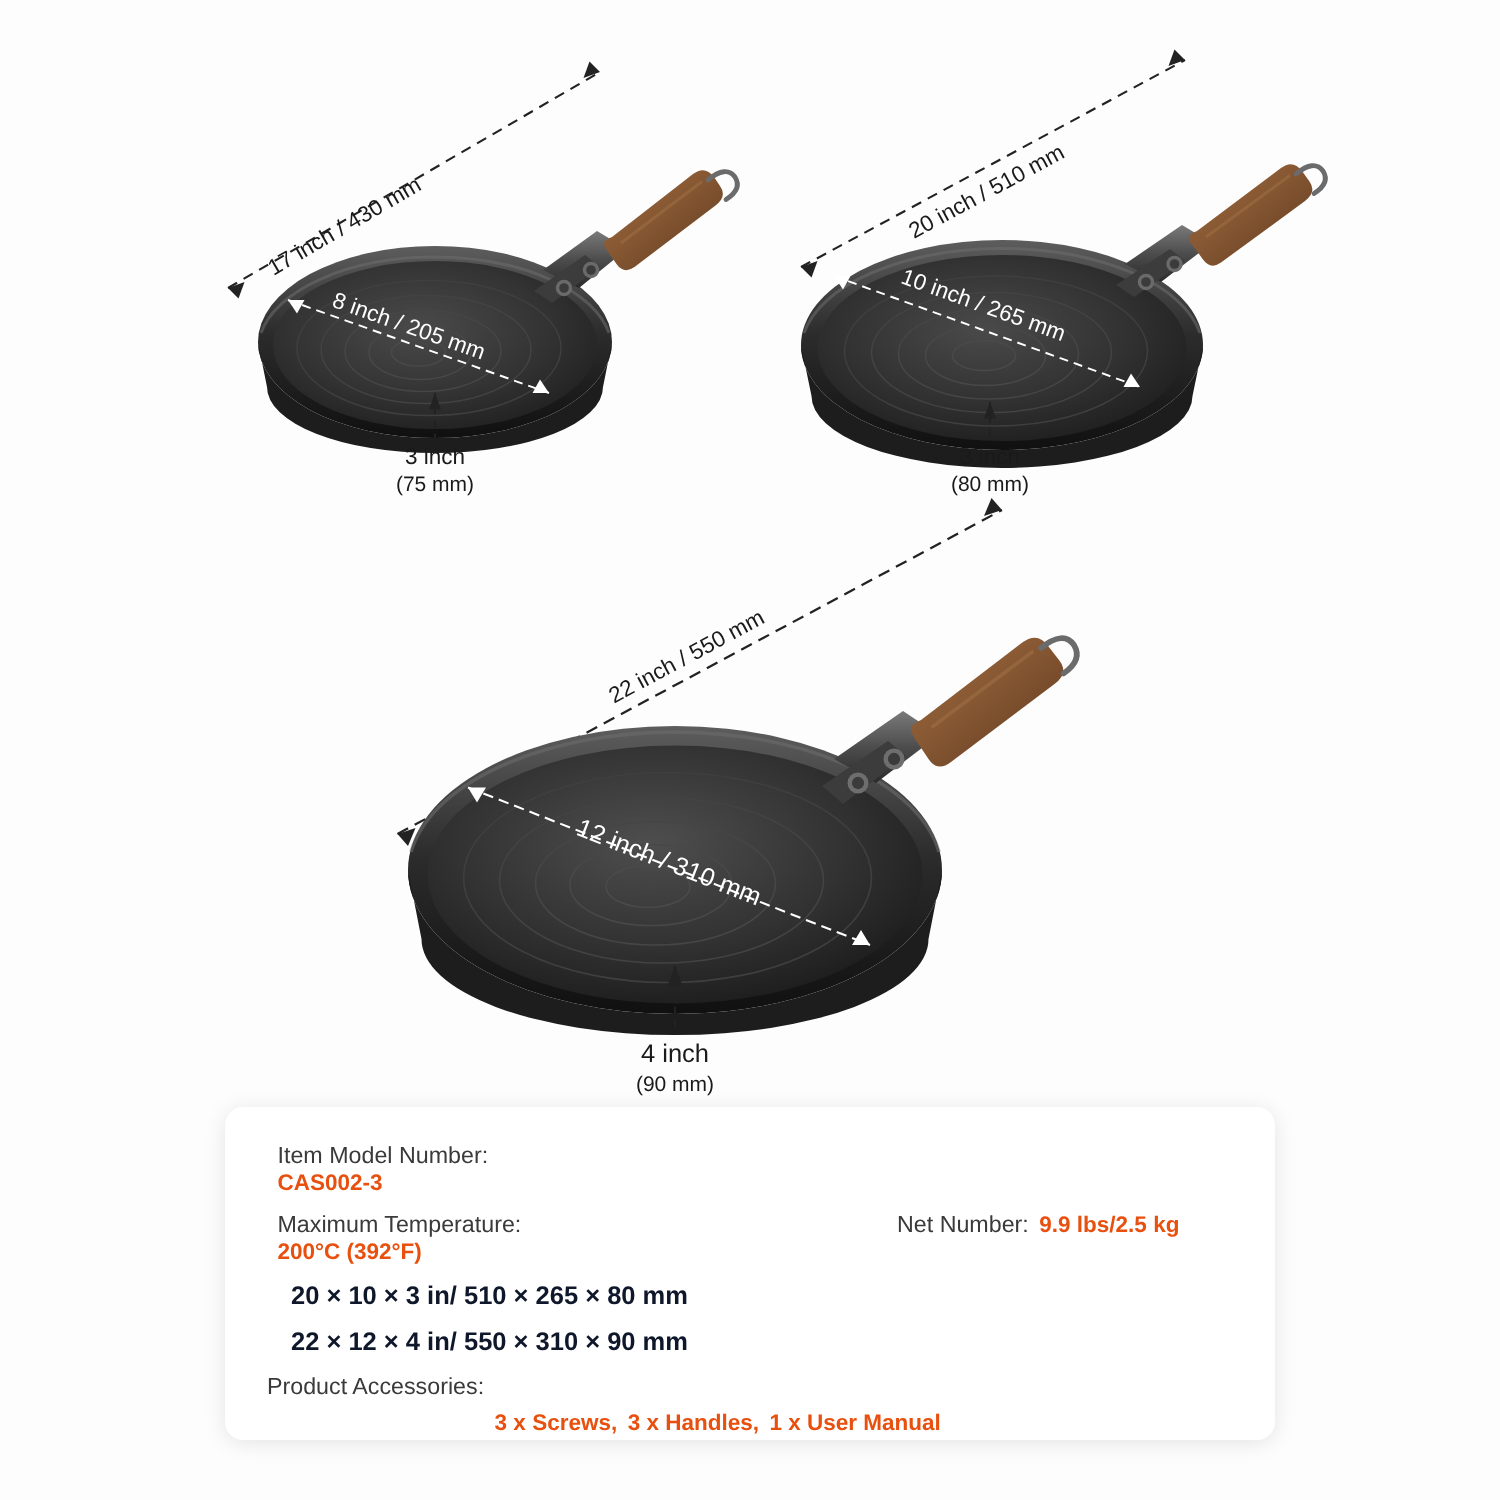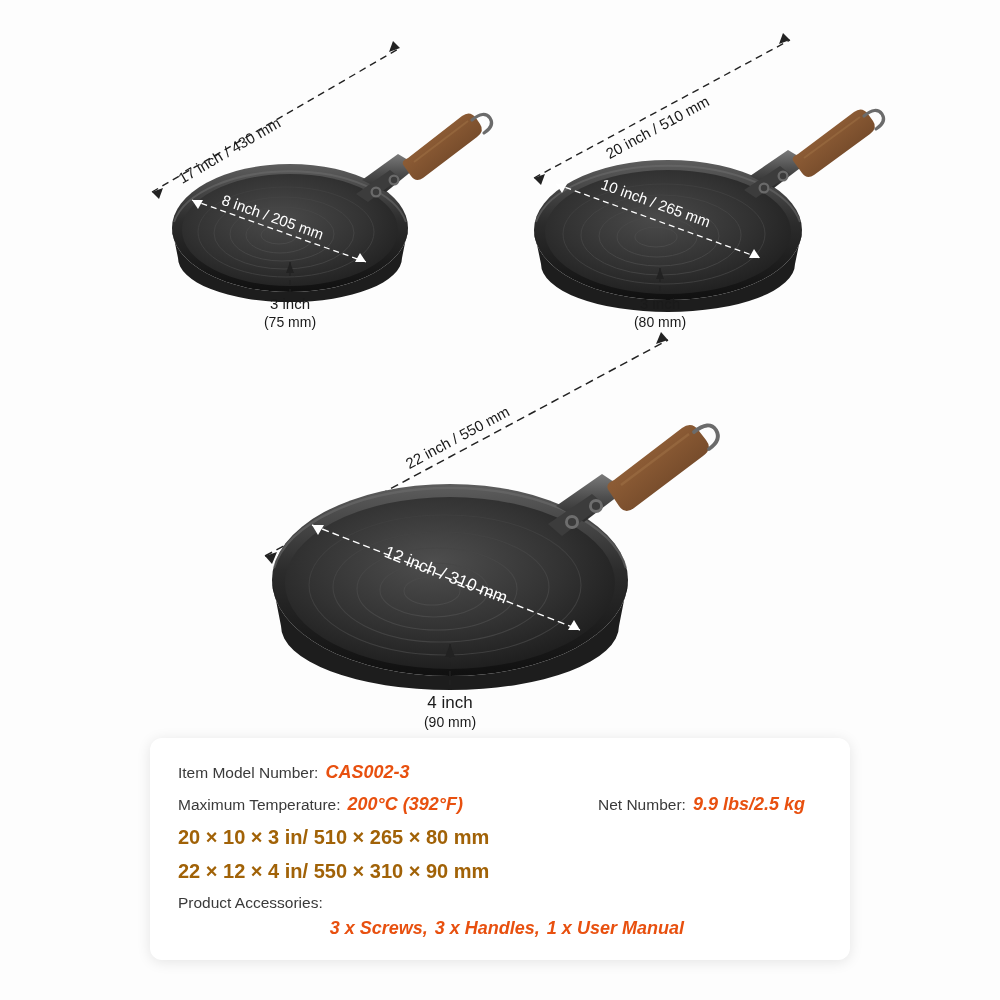--- a/index.html
+++ b/index.html
@@ -65,48 +65,47 @@
     padding: 24px 28px 18px 28px;
   }
   .spec-row {
     display: flex;
     flex-direction: row;
     margin-bottom: 11px;
   }
   .spec-col-left {
     width: 420px;
     display: flex;
-    flex-direction: row;
+    flex-direction: column;
     align-items: baseline;
   }
   .spec-col-right {
     flex: 1;
     display: flex;
     flex-direction: row;
     align-items: baseline;
   }
   .spec-label {
     font-size: 15.5px;
     color: #3a3a3a;
     white-space: nowrap;
   }
   .spec-value {
-    font-size: 18px;
+    font-size: 15px;
     color: #e8500f;
     font-weight: bold;
     white-space: nowrap;
     margin-left: 7px;
-    font-style: italic;
   }
   .spec-value-continued {
-    font-size: 20px;
-    color: #a16207;
+    font-size: 17px;
+    color: #0f172a;
     font-weight: bold;
     white-space: nowrap;
-    margin-left: 0px;
+    margin-left: 16px;
   }
   .spec-row-cont {
     margin-bottom: 11px;
   }
   .acc-item {
     margin-left: 7px;
     margin-top: 24px;
   }
 </style>
 </head>

